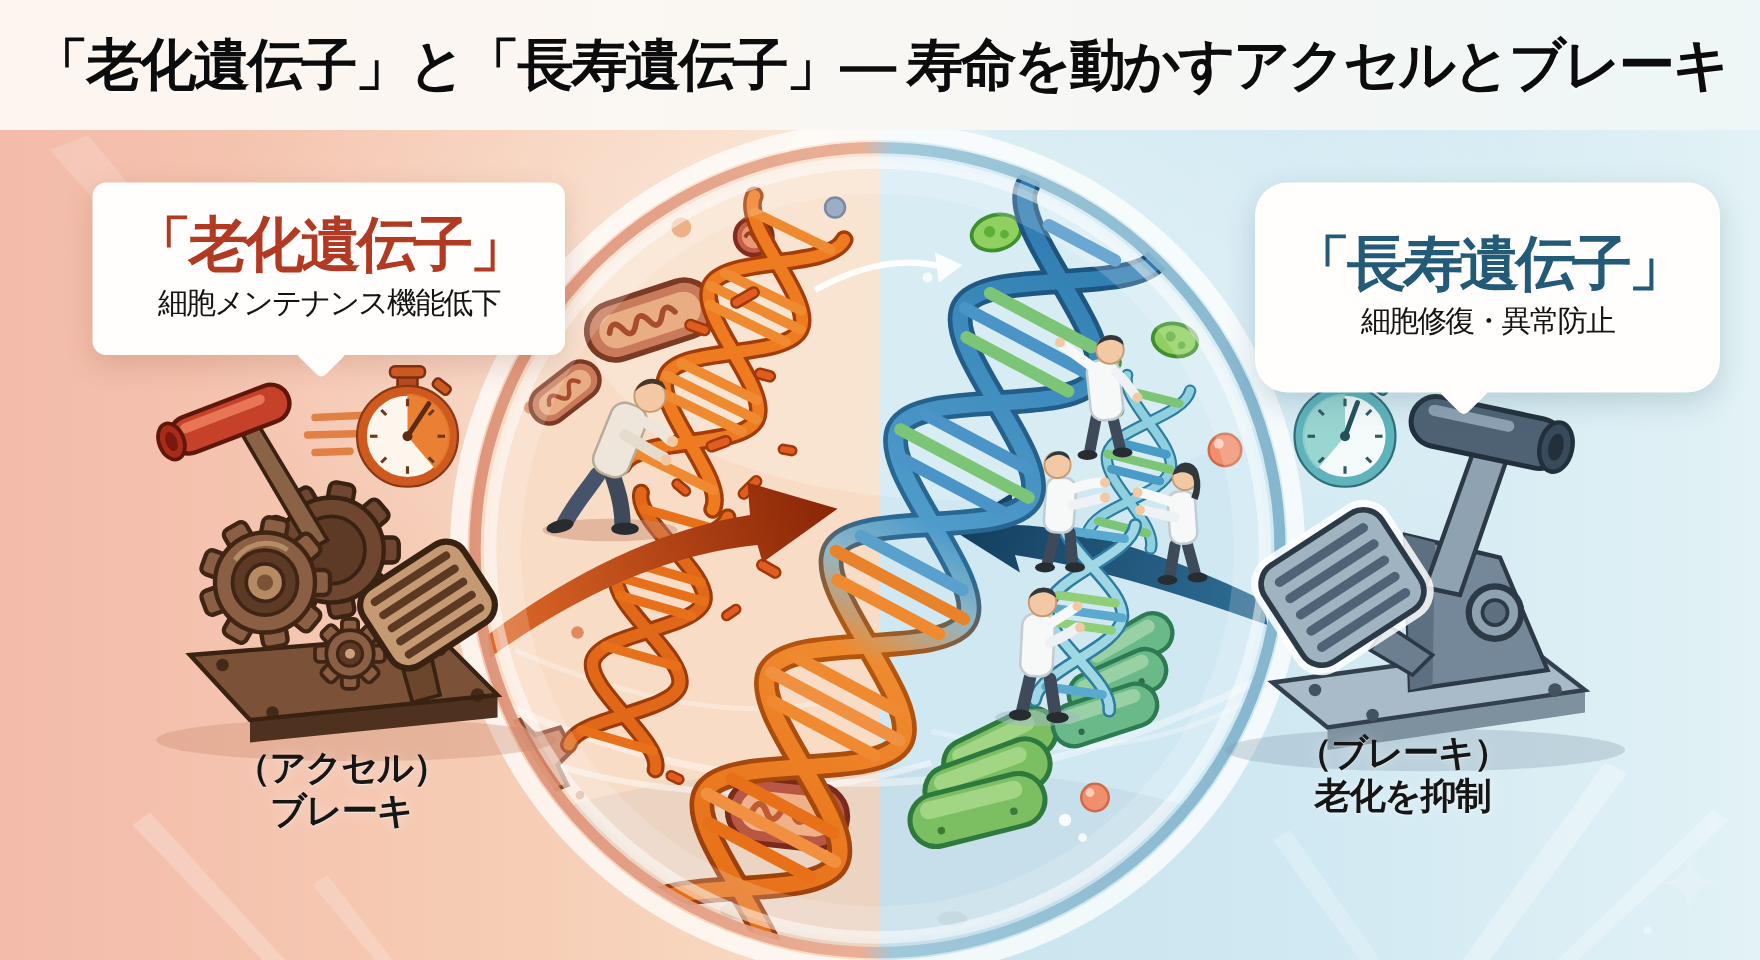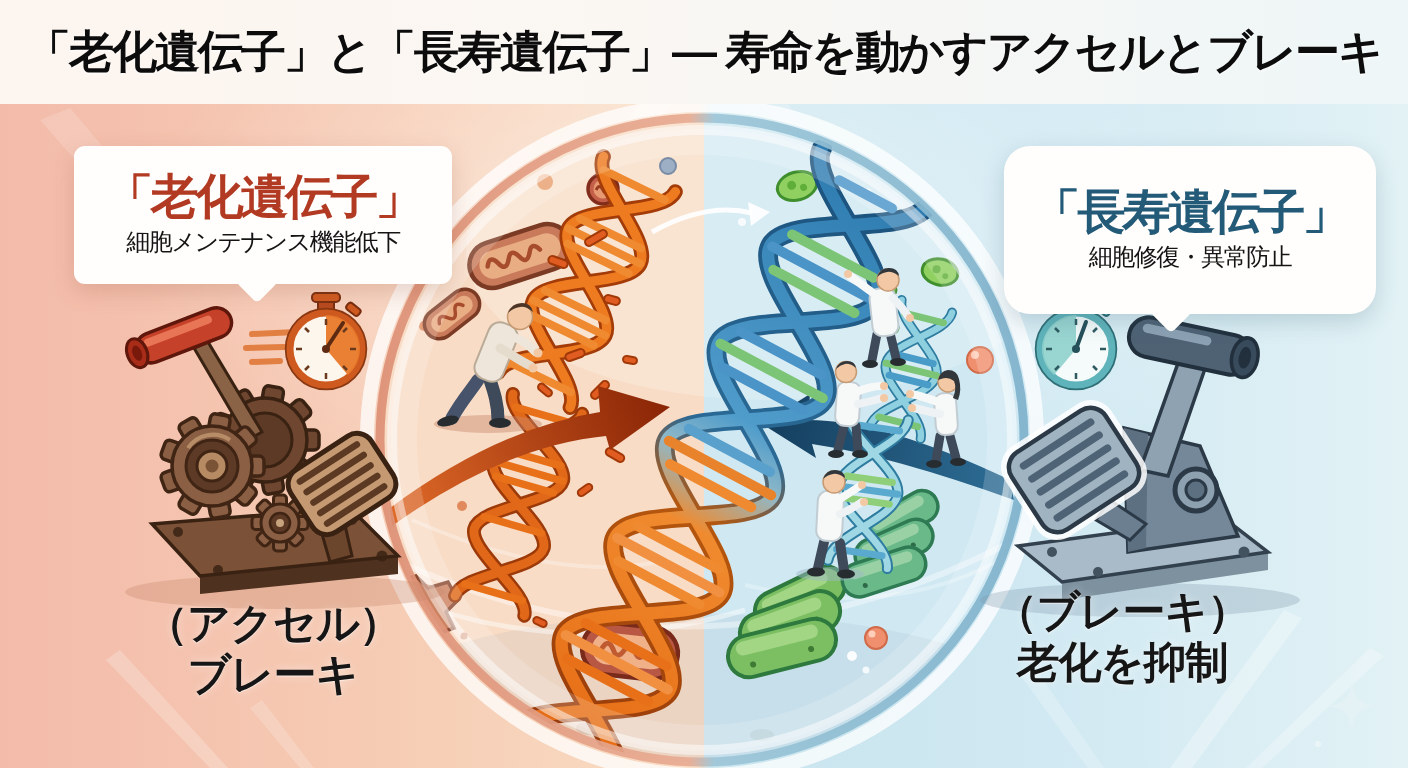--- a/index.html
+++ b/index.html
@@ -31,21 +31,21 @@
   .bubble-left{left:74px;top:146px;width:378px;height:138px;box-shadow:0 8px 22px rgba(150,80,60,.22);border-radius:11px;}
   .bubble-left .tail{left:168px;}
   .bubble-right{left:1004px;top:146px;width:372px;height:168px;box-shadow:0 8px 22px rgba(60,100,120,.22);}
   .bubble-right .tail{left:152px;}
   .bubble-title{font-size:48px;font-weight:900;line-height:1.05;letter-spacing:-3px;}
   .bubble-left  .bubble-title{color:var(--aging-accent,#b23a22);}
   .bubble-right .bubble-title{color:var(--longevity-accent,#235a78);}
   .bubble-sub{font-size:24px;font-weight:400;color:#141414;margin-top:3px;letter-spacing:-1.5px;}
   .caption{
     position:absolute;z-index:4;text-align:center;font-weight:900;color:#161616;line-height:1.18;
-    font-size:43px;letter-spacing:-1px;
+    font-size:29px;letter-spacing:-1px;
     text-shadow:0 1px 0 rgba(255,255,255,.55),0 0 10px rgba(255,255,255,.45);
   }
   .caption-left{left:106px;top:598px;width:334px;}
   .caption-right{left:950px;top:586px;width:344px;}
 </style>
 </head>
 <body>
 
 <div class="stage">
 

